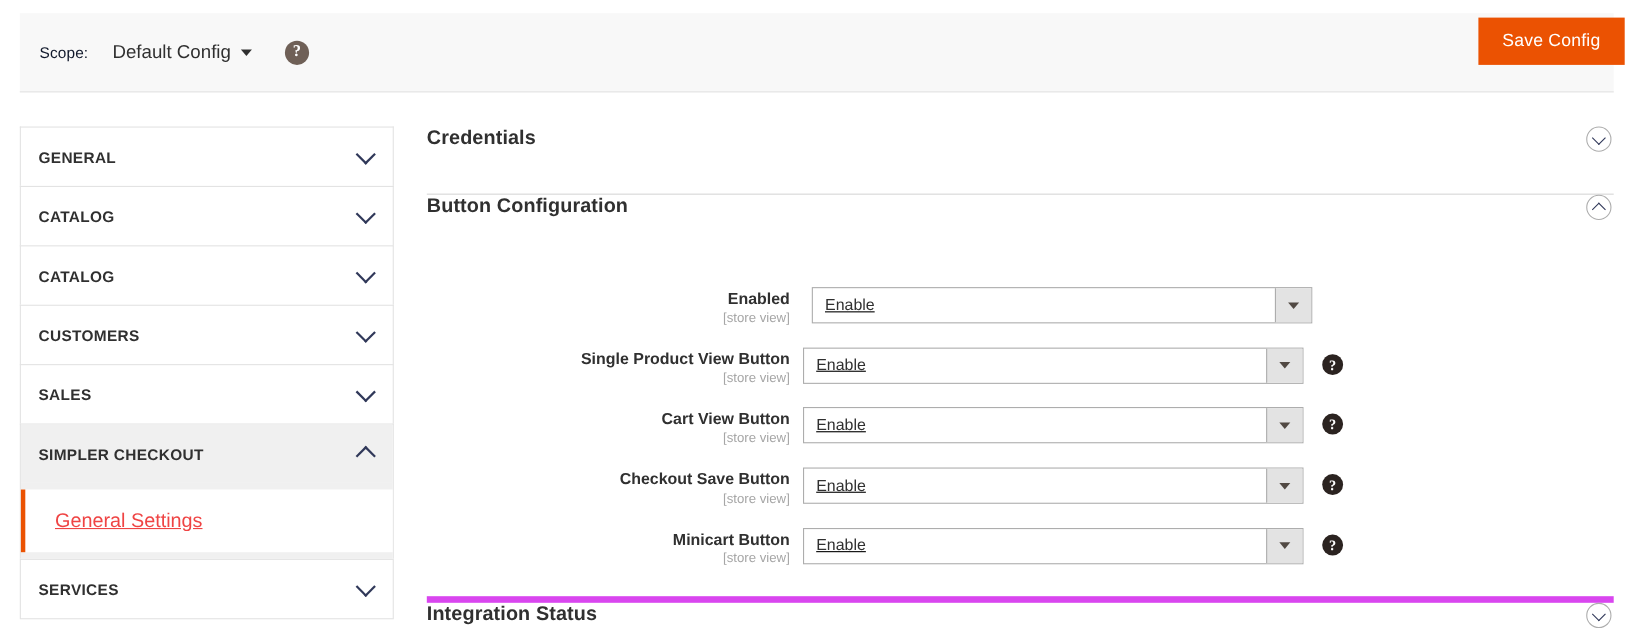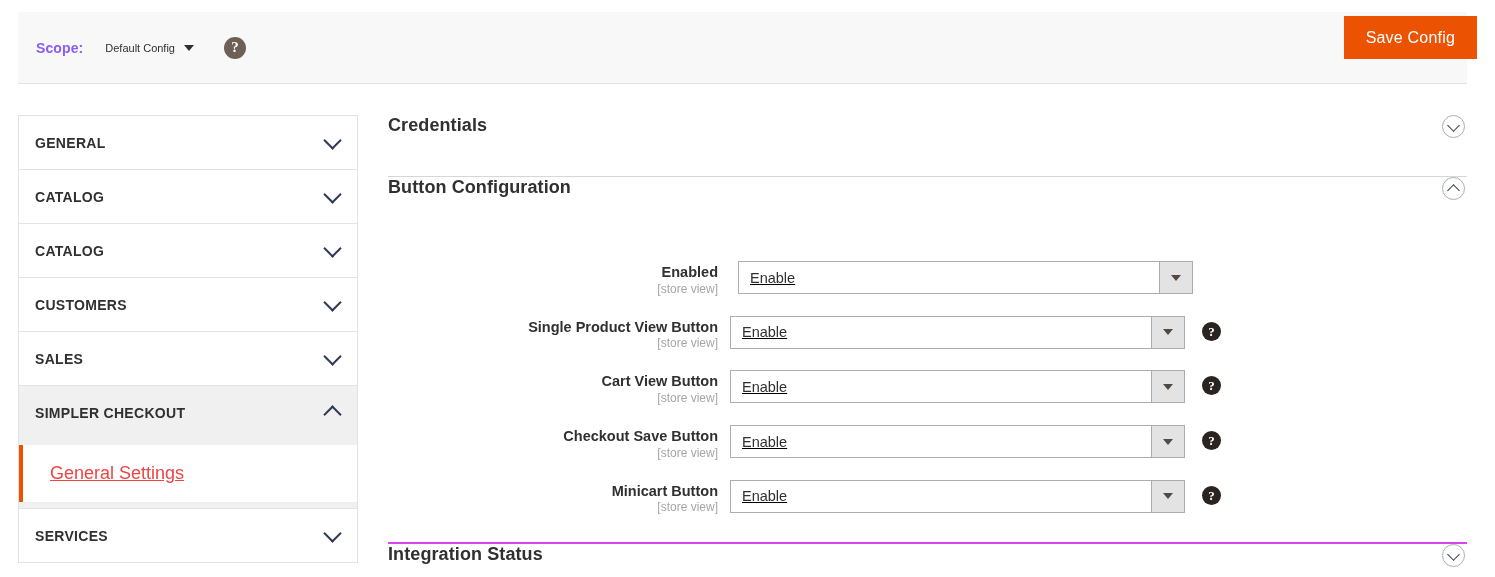--- a/index.html
+++ b/index.html
@@ -27,32 +27,32 @@
     width: 1449px;
     height: 72px;
     background: #f8f8f8;
     border-bottom: 1px solid #e3e3e3;
     display: flex;
     align-items: center;
     padding-left: 18px;
   }
   .scope-label {
     font-size: 14px;
-    font-weight: bold;
-    color: #8b5cf6;
+    font-weight: normal;
+    color: #0f172a;
     letter-spacing: 0.1px;
   }
   .scope-select {
     margin-left: 22px;
     display: flex;
     align-items: center;
     cursor: pointer;
   }
   .scope-value {
-    font-size: 11px;
+    font-size: 17px;
     color: #303030;
   }
   .caret-down {
     width: 0; height: 0;
     margin-left: 9px;
     border-left: 5.5px solid transparent;
     border-right: 5.5px solid transparent;
     border-top: 6px solid #303030;
   }
   .help-circle {
@@ -190,21 +190,21 @@
     transform: rotate(45deg);
   }
   .circle-chev.up::after {
     top: 8px;
     transform: rotate(-135deg);
   }
 
   .fields {
     padding-top: 22px;
     padding-bottom: 28px;
-    border-bottom: 2px solid #d946ef;
+    border-bottom: 6px solid #d946ef;
   }
   .field-row {
     display: flex;
     align-items: flex-start;
     margin-bottom: 20px;
   }
   .field-row:last-child { margin-bottom: 0; }
 
   .field-label-col {
     width: 342px;

